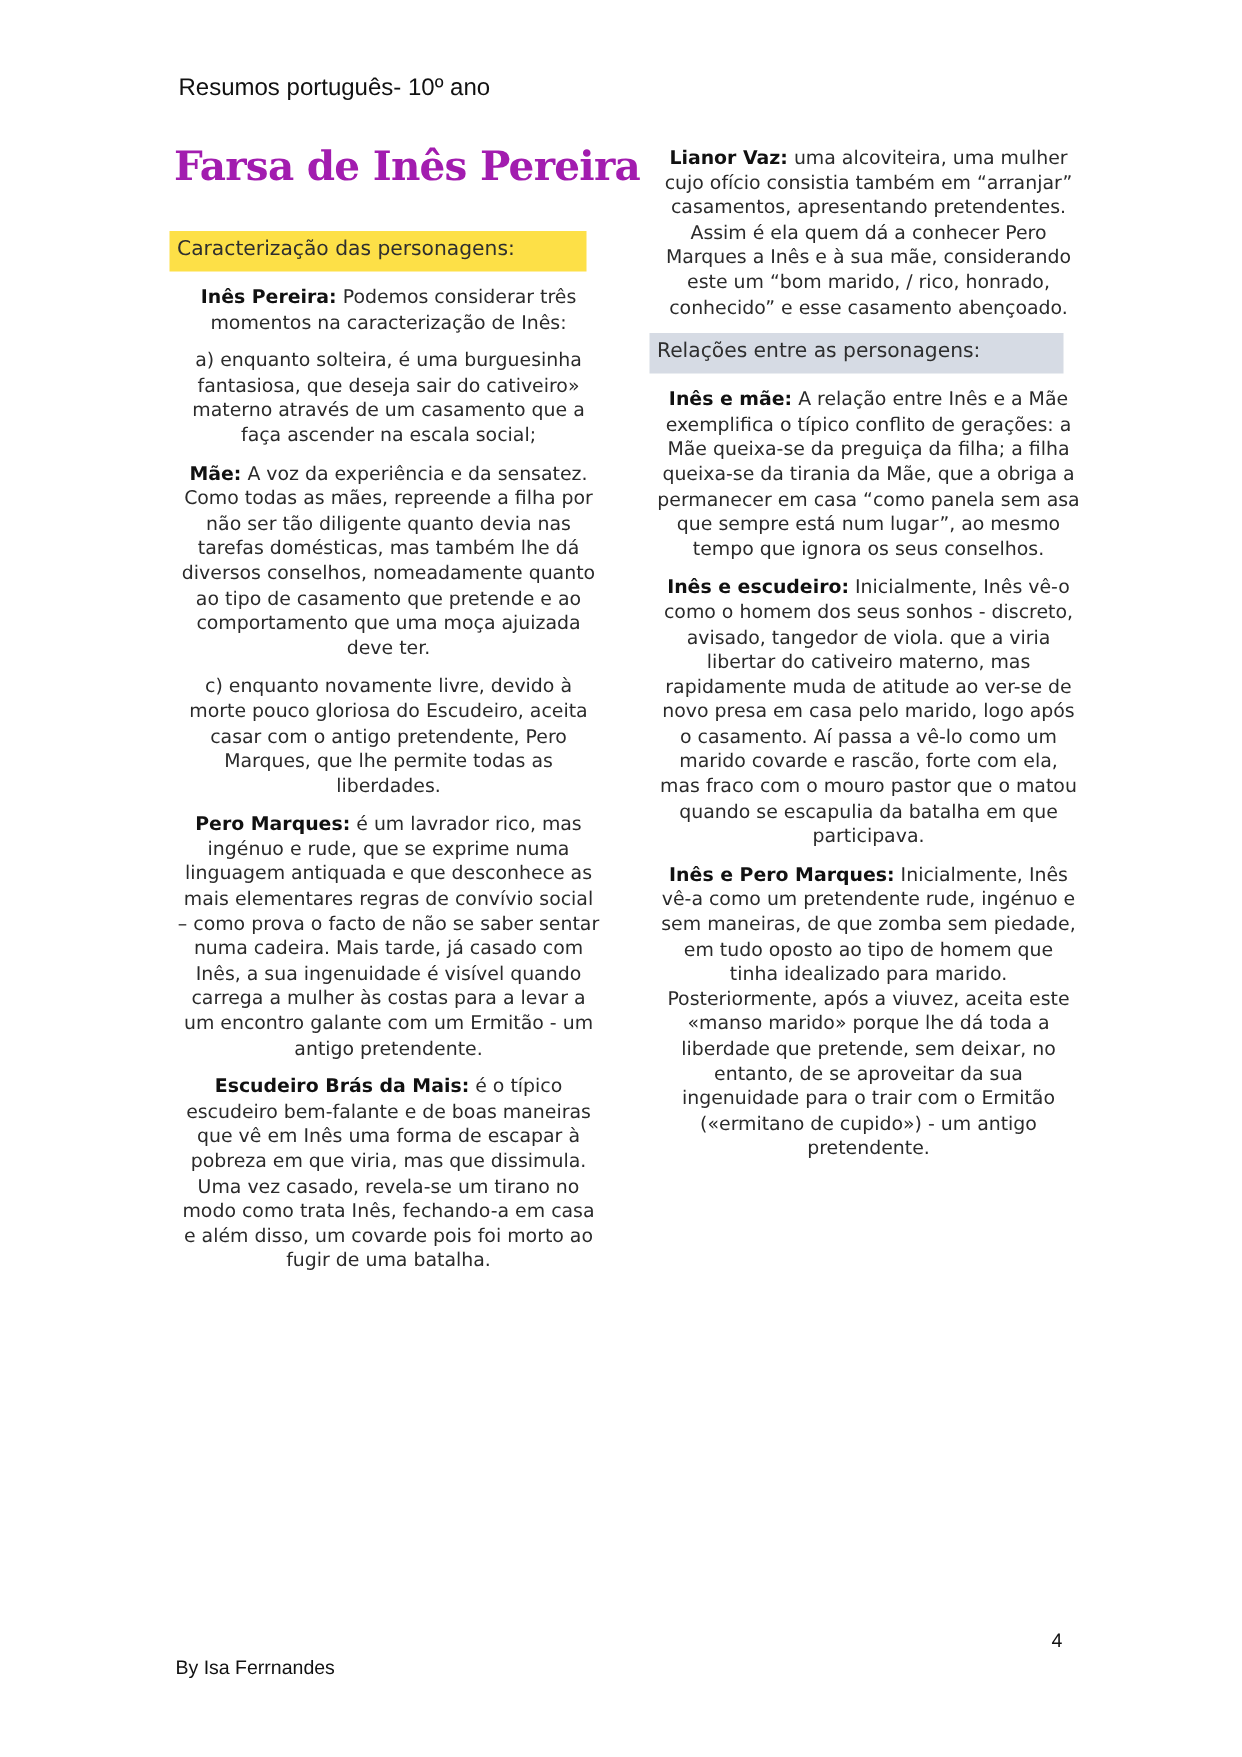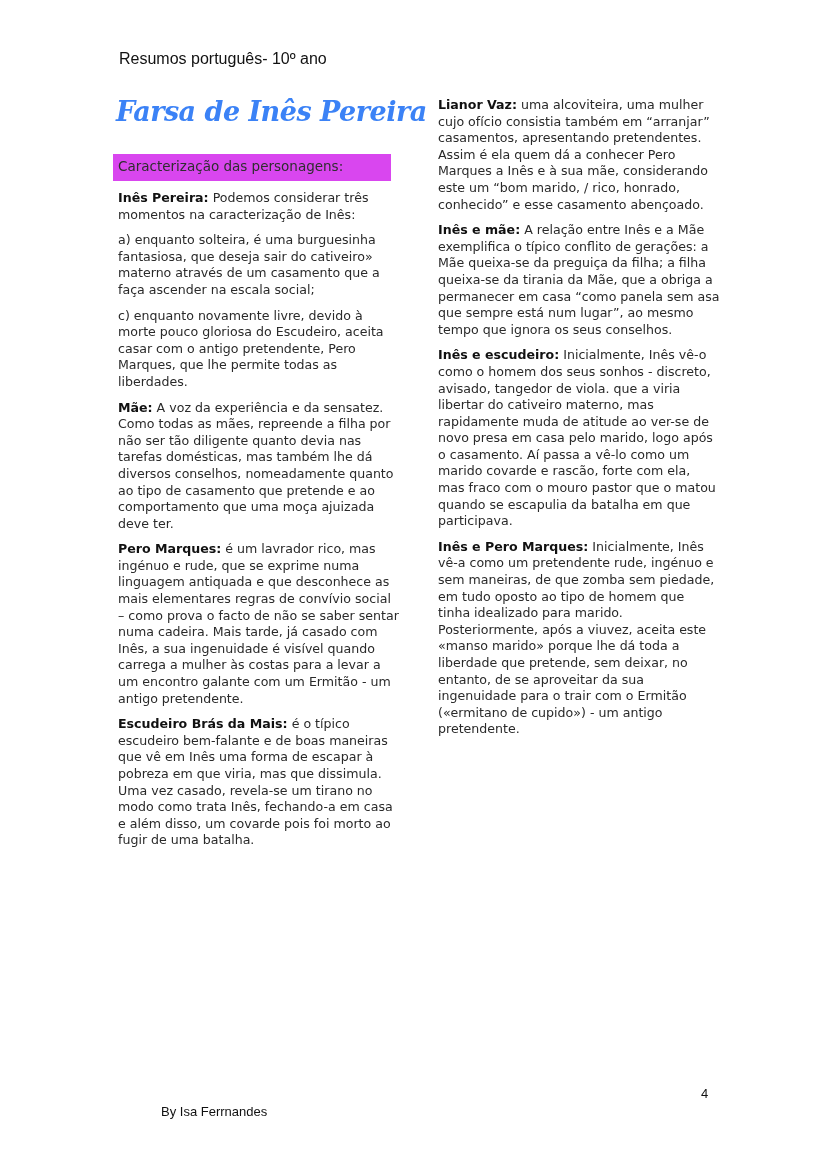--- a/index.html
+++ b/index.html
@@ -1,47 +1,48 @@
 <!DOCTYPE html>
 <html><head>
   <meta charset="utf-8">
   <style>
     html, body { margin: 0; padding: 0; background: #ffffff; }
     body { width: 828px; height: 1171px; position: relative; overflow: hidden; color: #1d1d1d; }
     .header-text { position: absolute; left: 119px; top: 50px; font-family: "Liberation Sans", sans-serif; font-size: 16px; color: #111; }
-    .title { position: absolute; left: 116px; top: 96px; font-family: "DejaVu Serif", serif; font-style: italic; font-weight: bold; font-size: 27px; color: #3b82f6; letter-spacing: -0.5px; }
+    .title { position: absolute; left: 116px; top: 96px; font-family: "DejaVu Serif", serif; font-weight: bold; font-size: 27px; color: #a21caf; letter-spacing: -0.5px; }
     .col { position: absolute; width: 282px; font-family: "DejaVu Sans", sans-serif; font-size: 12.6px; line-height: 16.6px; color: #2a2a2a; }
     .col-left { left: 118px; top: 154px; }
     .col-right { left: 438px; top: 97px; }
     .section-bar { margin: 0 0 9px -5px; padding: 0 5px; height: 27px; line-height: 25px; font-size: 13.5px; color: #2e2e2e; }
-    .bar-green { background: #d946ef; width: 268px; }
+    .bar-green { background: #fde047; width: 268px; }
     .bar-grey { background: #d6dbe4; width: 266px; }
-    .para { margin: 0 0 9px 0; }
+    .para { margin: 0 0 9px 0; text-align: center; }
     .para b { font-weight: bold; color: #111; }
     .page-num { position: absolute; left: 701px; top: 1086px; font-family: "Liberation Sans", sans-serif; font-size: 13px; color: #111; }
-    .footer-text { position: absolute; left: 117px; top: 1104px; font-family: "Liberation Sans", sans-serif; font-size: 13px; color: #111; margin-left: 44px; }
+    .footer-text { position: absolute; left: 117px; top: 1104px; font-family: "Liberation Sans", sans-serif; font-size: 13px; color: #111; }
   </style>
 </head>
 <body>
 
 <div class="header-text">Resumos português- 10º ano</div>
 
 <div class="title">Farsa de Inês Pereira</div>
 
 <div class="col col-left">
   <div class="section-bar bar-green">Caracterização das personagens:</div>
   <p class="para"><b>Inês Pereira:</b><span> Podemos considerar três momentos na caracterização de Inês:</span></p>
   <p class="para"><span>a) enquanto solteira, é uma burguesinha fantasiosa, que deseja sair do cativeiro» materno através de um casamento que a faça ascender na escala social;</span></p>
+  <p class="para"><b>Mãe:</b><span> A voz da experiência e da sensatez. Como todas as mães, repreende a filha por não ser tão diligente quanto devia nas tarefas domésticas, mas também lhe dá diversos conselhos, nomeadamente quanto ao tipo de casamento que pretende e ao comportamento que uma moça ajuizada deve ter.</span></p>
   <p class="para"><span>c) enquanto novamente livre, devido à morte pouco gloriosa do Escudeiro, aceita casar com o antigo pretendente, Pero Marques, que lhe permite todas as liberdades.</span></p>
-  <p class="para"><b>Mãe:</b><span> A voz da experiência e da sensatez. Como todas as mães, repreende a filha por não ser tão diligente quanto devia nas tarefas domésticas, mas também lhe dá diversos conselhos, nomeadamente quanto ao tipo de casamento que pretende e ao comportamento que uma moça ajuizada deve ter.</span></p>
   <p class="para"><b>Pero Marques:</b><span> é um lavrador rico, mas ingénuo e rude, que se exprime numa linguagem antiquada e que desconhece as mais elementares regras de convívio social – como prova o facto de não se saber sentar numa cadeira. Mais tarde, já casado com Inês, a sua ingenuidade é visível quando carrega a mulher às costas para a levar a um encontro galante com um Ermitão - um antigo pretendente.</span></p>
   <p class="para"><b>Escudeiro Brás da Mais:</b><span> é o típico escudeiro bem-falante e de boas maneiras que vê em Inês uma forma de escapar à pobreza em que viria, mas que dissimula. Uma vez casado, revela-se um tirano no modo como trata Inês, fechando-a em casa e além disso, um covarde pois foi morto ao fugir de uma batalha.</span></p>
 </div>
 
 <div class="col col-right">
   <p class="para"><b>Lianor Vaz:</b><span> uma alcoviteira, uma mulher cujo ofício consistia também em “arranjar” casamentos, apresentando pretendentes. Assim é ela quem dá a conhecer Pero Marques a Inês e à sua mãe, considerando este um “bom marido, / rico, honrado, conhecido” e esse casamento abençoado.</span></p>
+  <div class="section-bar bar-grey">Relações entre as personagens:</div>
   <p class="para"><b>Inês e mãe:</b><span> A relação entre Inês e a Mãe exemplifica o típico conflito de gerações: a Mãe queixa-se da preguiça da filha; a filha queixa-se da tirania da Mãe, que a obriga a permanecer em casa “como panela sem asa que sempre está num lugar”, ao mesmo tempo que ignora os seus conselhos.</span></p>
   <p class="para"><b>Inês e escudeiro:</b><span> Inicialmente, Inês vê-o como o homem dos seus sonhos - discreto, avisado, tangedor de viola. que a viria libertar do cativeiro materno, mas rapidamente muda de atitude ao ver-se de novo presa em casa pelo marido, logo após o casamento. Aí passa a vê-lo como um marido covarde e rascão, forte com ela, mas fraco com o mouro pastor que o matou quando se escapulia da batalha em que participava.</span></p>
   <p class="para"><b>Inês e Pero Marques:</b><span> Inicialmente, Inês vê-a como um pretendente rude, ingénuo e sem maneiras, de que zomba sem piedade, em tudo oposto ao tipo de homem que tinha idealizado para marido. Posteriormente, após a viuvez, aceita este «manso marido» porque lhe dá toda a liberdade que pretende, sem deixar, no entanto, de se aproveitar da sua ingenuidade para o trair com o Ermitão («ermitano de cupido») - um antigo pretendente.</span></p>
 </div>
 
 <div class="page-num">4</div>
 <div class="footer-text">By Isa Ferrnandes</div>
 
 </body></html>

